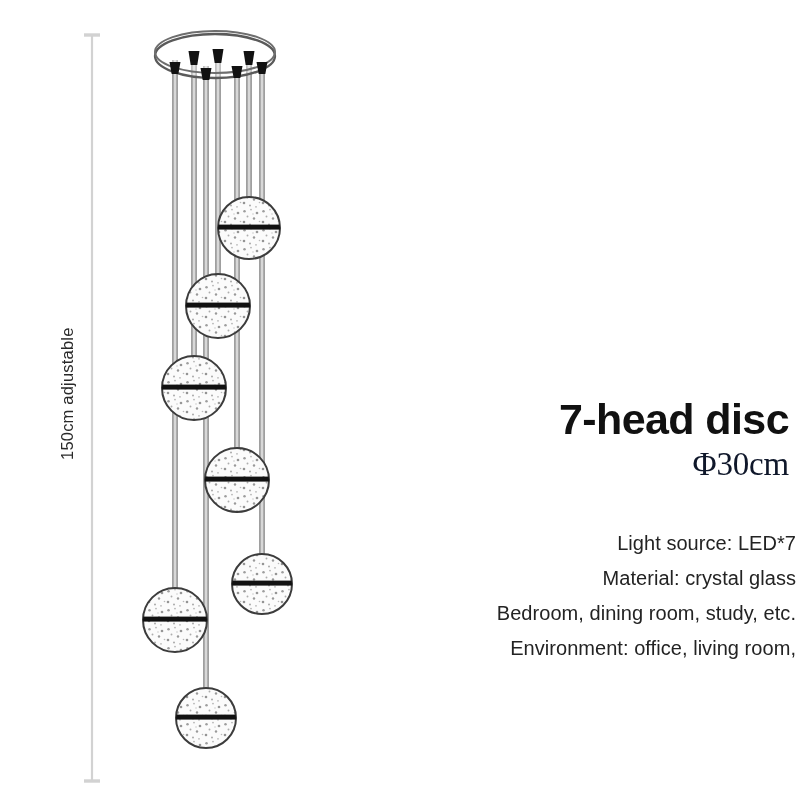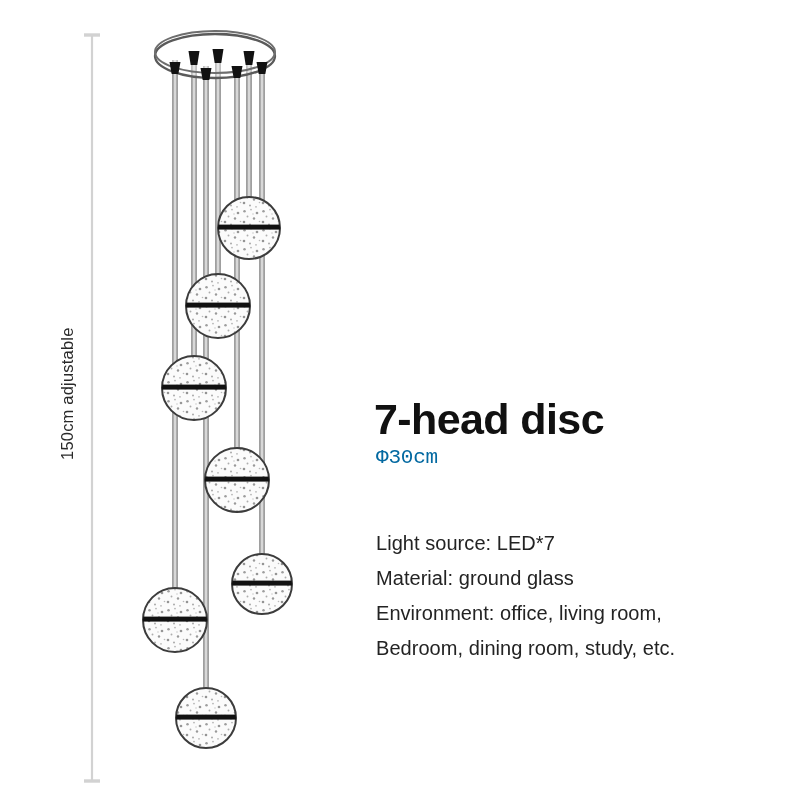--- a/index.html
+++ b/index.html
@@ -49,37 +49,38 @@
     width: 190px;
     height: 740px;
   }
 
   
   #spec-panel {
     position: absolute;
     left: 374px;
     top: 398px;
     width: 415px;
+    text-align: right;
   }
   #product-title {
     font-size: 43px;
     font-weight: bold;
     color: #111111;
     line-height: 1.02;
     letter-spacing: -0.6px;
     margin: 0;
     font-family: "Liberation Sans", sans-serif;
   }
   #product-subtitle {
-    font-size: 21px;
-    color: #0369a1;
+    font-size: 33px;
+    color: #0f172a;
     line-height: 1.15;
     margin: 4px 0 0 2px;
     letter-spacing: -0.2px;
-    font-family: Liberation Mono, monospace;
+    font-family: Liberation Serif, serif;
   }
   #spec-list {
     list-style: none;
     margin: 0;
     padding: 0;
     position: absolute;
     top: 128px;
     left: 2px;
     width: 420px;
   }
@@ -238,24 +239,24 @@
 
   <div id="spec-panel">
     <h1 id="product-title">7-head disc</h1>
     <div id="product-subtitle">Φ30cm</div>
 
     <ul id="spec-list">
       <li>
         <span>Light source: LED*7</span>
       </li>
       <li>
-        <span>Material: ground glass</span>
+        <span>Material: crystal glass</span>
+      </li>
+      <li>
+        <span>Bedroom, dining room, study, etc.</span>
       </li>
       <li>
         <span>Environment: office, living room,</span>
-      </li>
-      <li>
-        <span>Bedroom, dining room, study, etc.</span>
       </li>
     </ul>
   </div>
 
 </div>
 
 </body></html>

